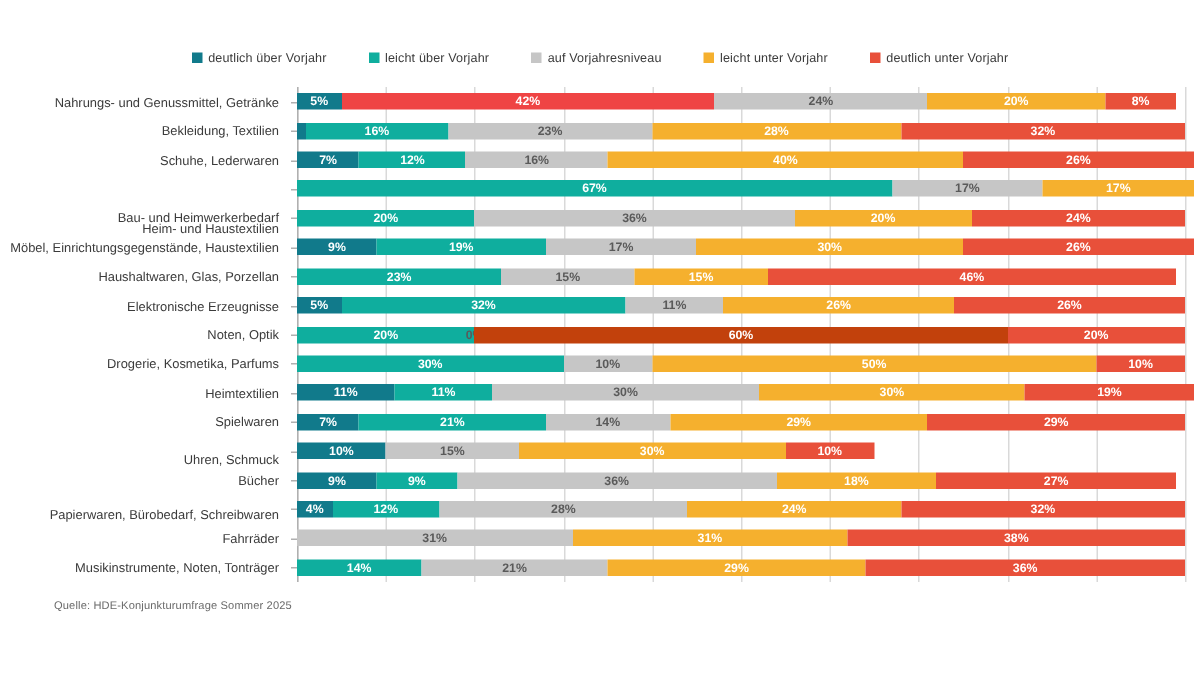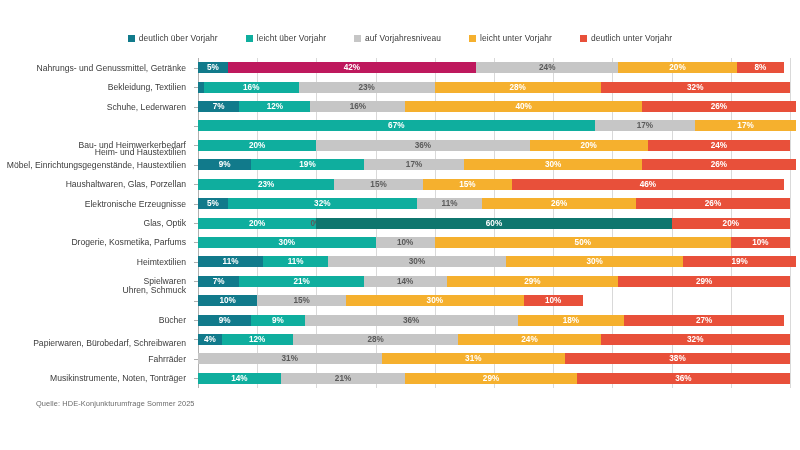--- a/index.html
+++ b/index.html
@@ -92,25 +92,25 @@
   <div class="chart">
     <div class="cat-col" id="catcol">
         <div class="catrow" style="top: 4.20588px; height: 11px;">Nahrungs- und Genussmittel, Getränke</div>
         <div class="catrow" style="top: 23.6176px; height: 11px;">Bekleidung, Textilien</div>
         <div class="catrow" style="top: 43.0294px; height: 11px;">Schuhe, Lederwaren</div>
         <div class="catrow" style="top: 62.4412px; height: 11px; margin-top: 26px;">Heim- und Haustextilien</div>
         <div class="catrow" style="top: 81.8529px; height: 11px;">Bau- und Heimwerkerbedarf</div>
         <div class="catrow" style="top: 101.265px; height: 11px;">Möbel, Einrichtungsgegenstände, Haustextilien</div>
         <div class="catrow" style="top: 120.676px; height: 11px;">Haushaltwaren, Glas, Porzellan</div>
         <div class="catrow" style="top: 140.088px; height: 11px;">Elektronische Erzeugnisse</div>
-        <div class="catrow" style="top: 159.5px; height: 11px;">Glas, Optik</div>
+        <div class="catrow" style="top: 159.5px; height: 11px;">Noten, Optik</div>
         <div class="catrow" style="top: 178.912px; height: 11px;">Drogerie, Kosmetika, Parfums</div>
         <div class="catrow" style="top: 198.324px; height: 11px;">Heimtextilien</div>
         <div class="catrow" style="top: 217.735px; height: 11px;">Spielwaren</div>
-        <div class="catrow" style="top: 226px; height: 11px;">Uhren, Schmuck</div>
+        <div class="catrow" style="top: 242px; height: 11px;">Uhren, Schmuck</div>
         <div class="catrow" style="top: 256.559px; height: 11px;">Bücher</div>
         <div class="catrow" style="top: 279px; height: 11px;">Papierwaren, Bürobedarf, Schreibwaren</div>
         <div class="catrow" style="top: 295.382px; height: 11px;">Fahrräder</div>
         <div class="catrow" style="top: 314.794px; height: 11px;">Musikinstrumente, Noten, Tonträger</div>
       </div>
     <div class="plot">
       <div class="gridlayer" id="gridlayer">
           <div class="gline" style="left: 0%;"></div>
           <div class="gline" style="left: 10%;"></div>
           <div class="gline" style="left: 20%;"></div>
@@ -122,21 +122,21 @@
           <div class="gline" style="left: 80%;"></div>
           <div class="gline" style="left: 90%;"></div>
           <div class="gline" style="left: 100%;"></div>
         </div>
       <div class="axisline"></div>
       <div class="rows" id="rows">
           <div class="row" style="top: 4.20588px; height: 11px;">
             <div class="seg" style="flex: 0 0 5%; width: 5%; background: rgb(17, 122, 139);">
               <span class="seg-lbl-dark">5%</span>
             </div>
-            <div class="seg" style="flex: 0 0 42%; width: 42%; background: #be185d;">
+            <div class="seg" style="flex: 0 0 42%; width: 42%; background: #ef4444;">
               <span class="seg-lbl-dark">42%</span>
             </div>
             <div class="seg" style="flex: 0 0 24%; width: 24%; background: rgb(198, 198, 198);">
               <span class="seg-lbl-light">24%</span>
             </div>
             <div class="seg" style="flex: 0 0 20%; width: 20%; background: rgb(245, 176, 46);">
               <span class="seg-lbl-dark">20%</span>
             </div>
             <div class="seg" style="flex: 0 0 8%; width: 8%; background: rgb(232, 80, 58);">
               <span class="seg-lbl-dark">8%</span>
@@ -247,21 +247,21 @@
               <span class="seg-lbl-dark">26%</span>
             </div>
           </div>
           <div class="row" style="top: 159.5px; height: 11px;">
             <div class="seg" style="flex: 0 0 20%; width: 20%; background: rgb(15, 174, 158);">
               <span class="seg-lbl-dark">20%</span>
             </div>
             <div class="seg zero" style="flex: 0 0 0%; width: 0%;">
               <span class="seg-lbl-light">0%</span>
             </div>
-            <div class="seg" style="flex: 0 0 60%; width: 60%; background: #0f766e;">
+            <div class="seg" style="flex: 0 0 60%; width: 60%; background: #c2410c;">
               <span class="seg-lbl-dark">60%</span>
             </div>
             <div class="seg" style="flex: 0 0 20%; width: 20%; background: rgb(232, 80, 58);">
               <span class="seg-lbl-dark">20%</span>
             </div>
           </div>
           <div class="row" style="top: 178.912px; height: 11px;">
             <div class="seg" style="flex: 0 0 30%; width: 30%; background: rgb(15, 174, 158);">
               <span class="seg-lbl-dark">30%</span>
             </div>

